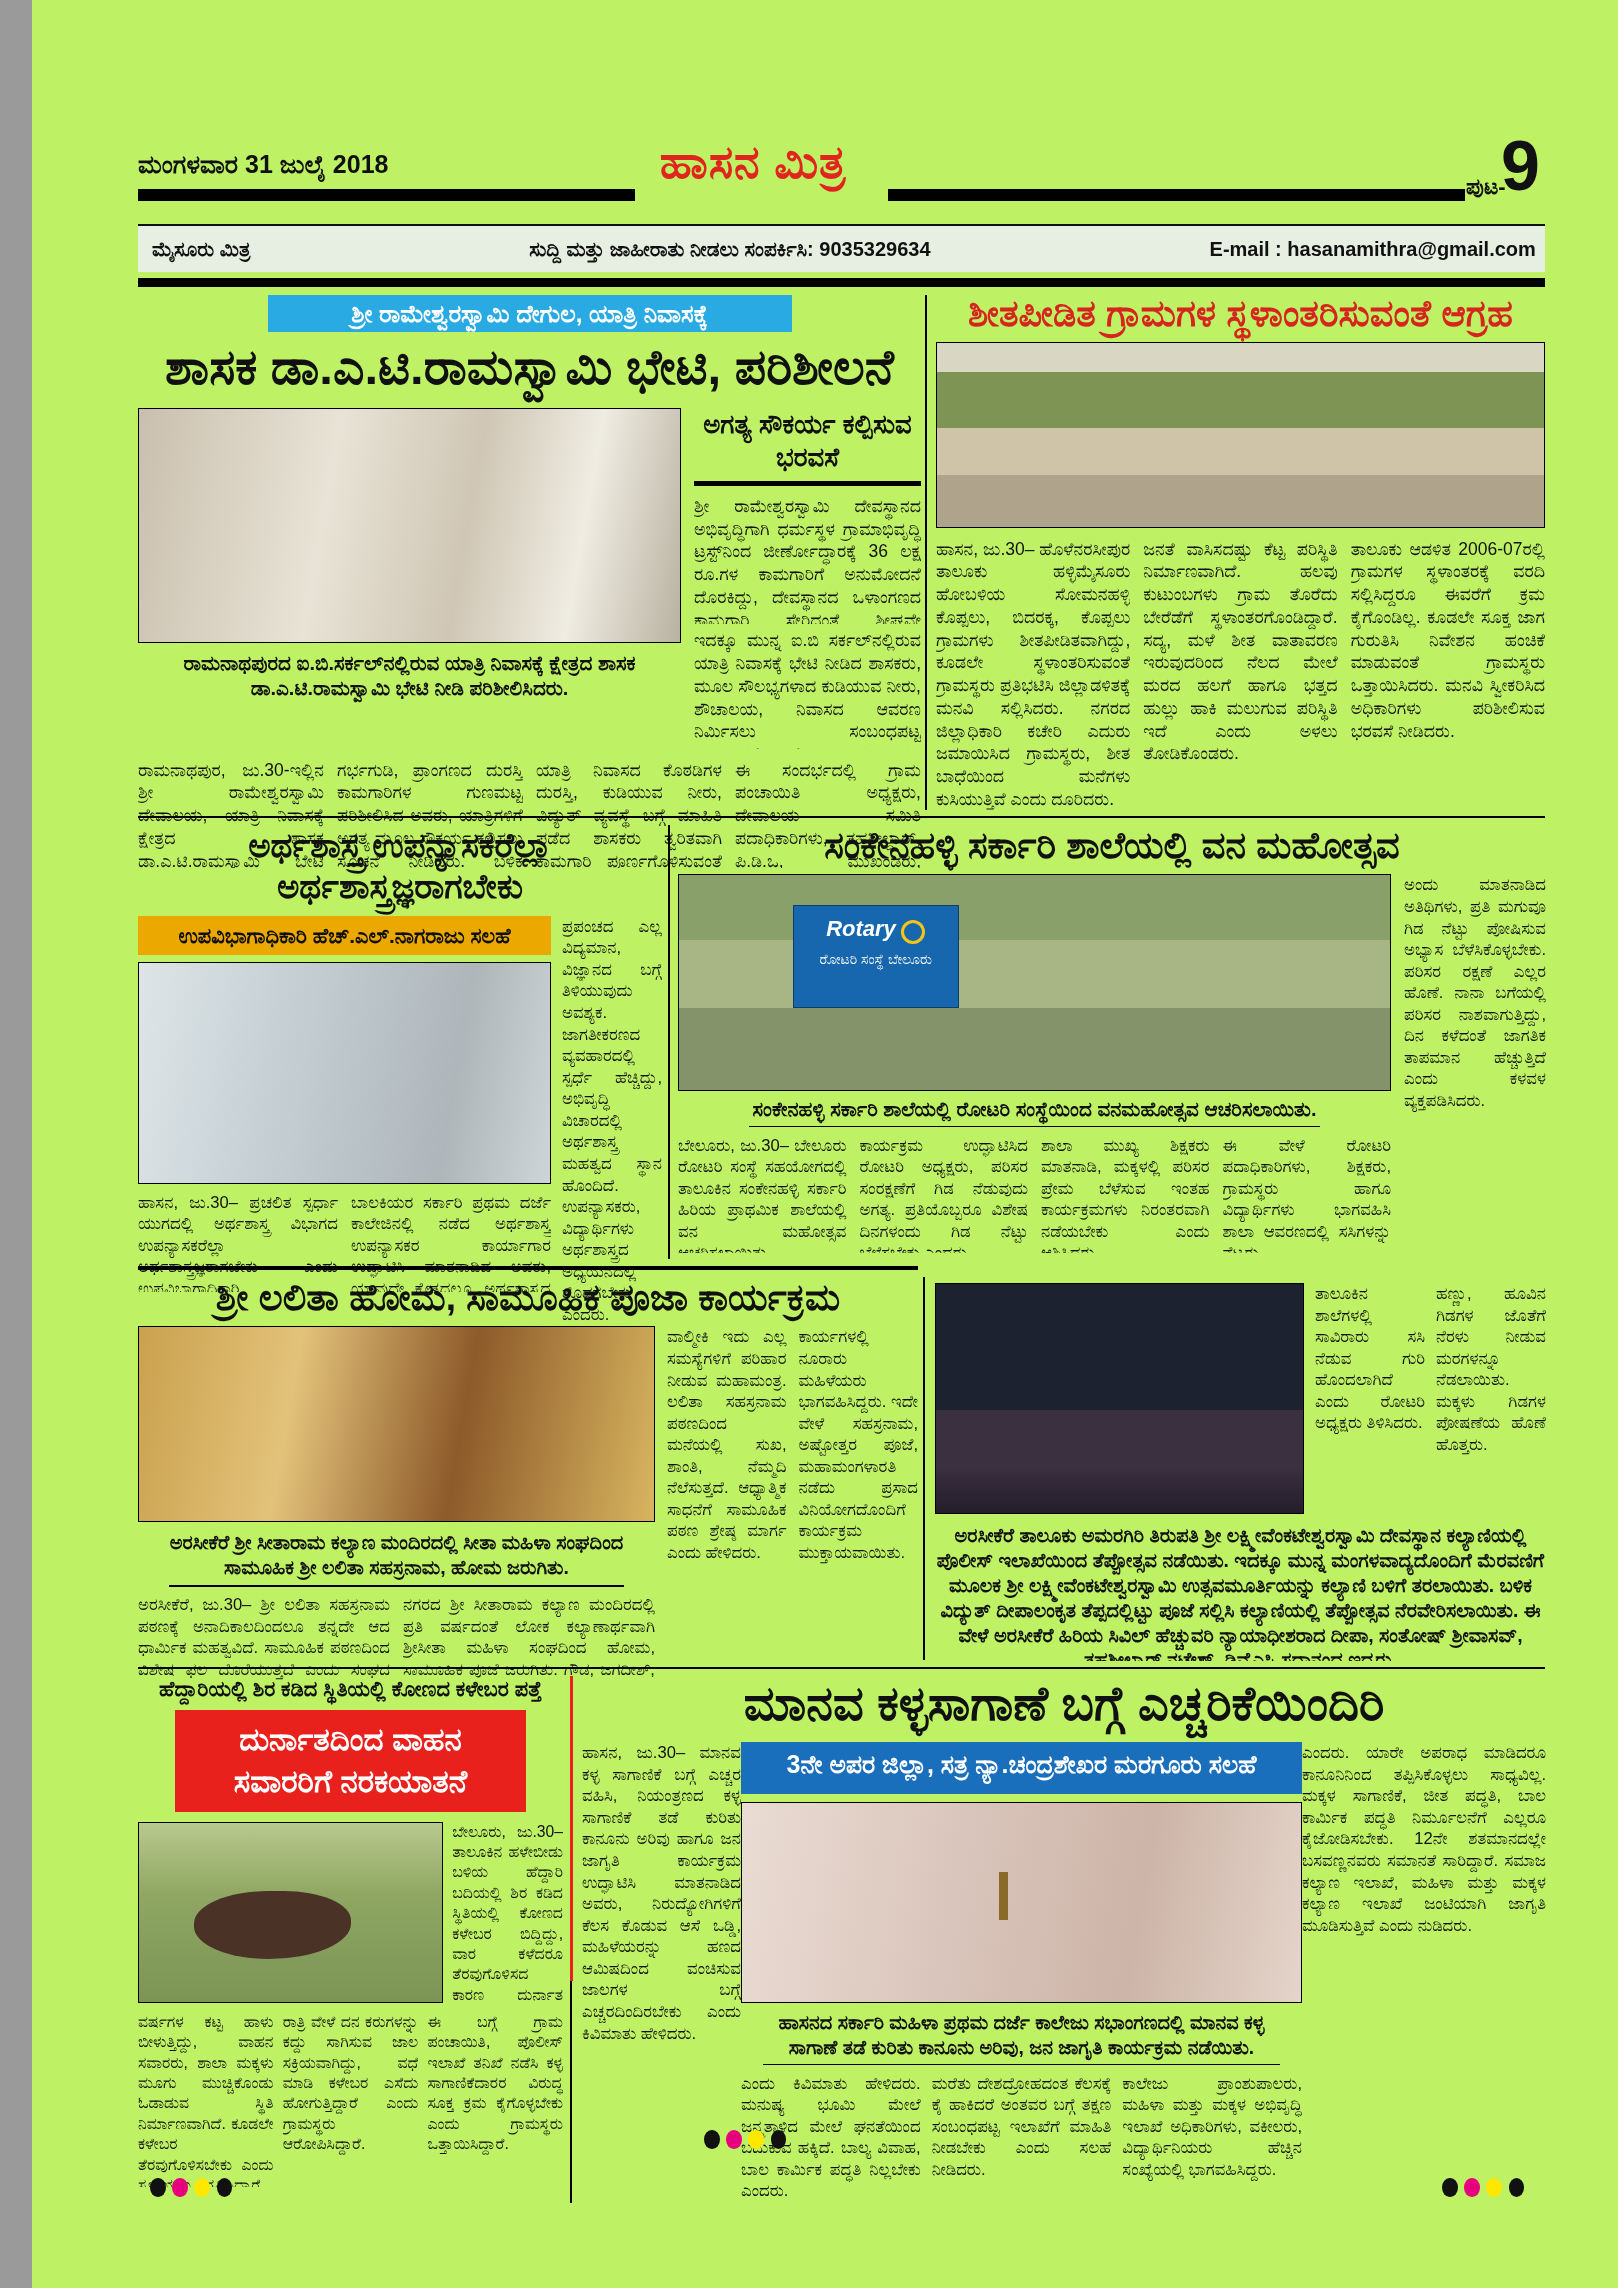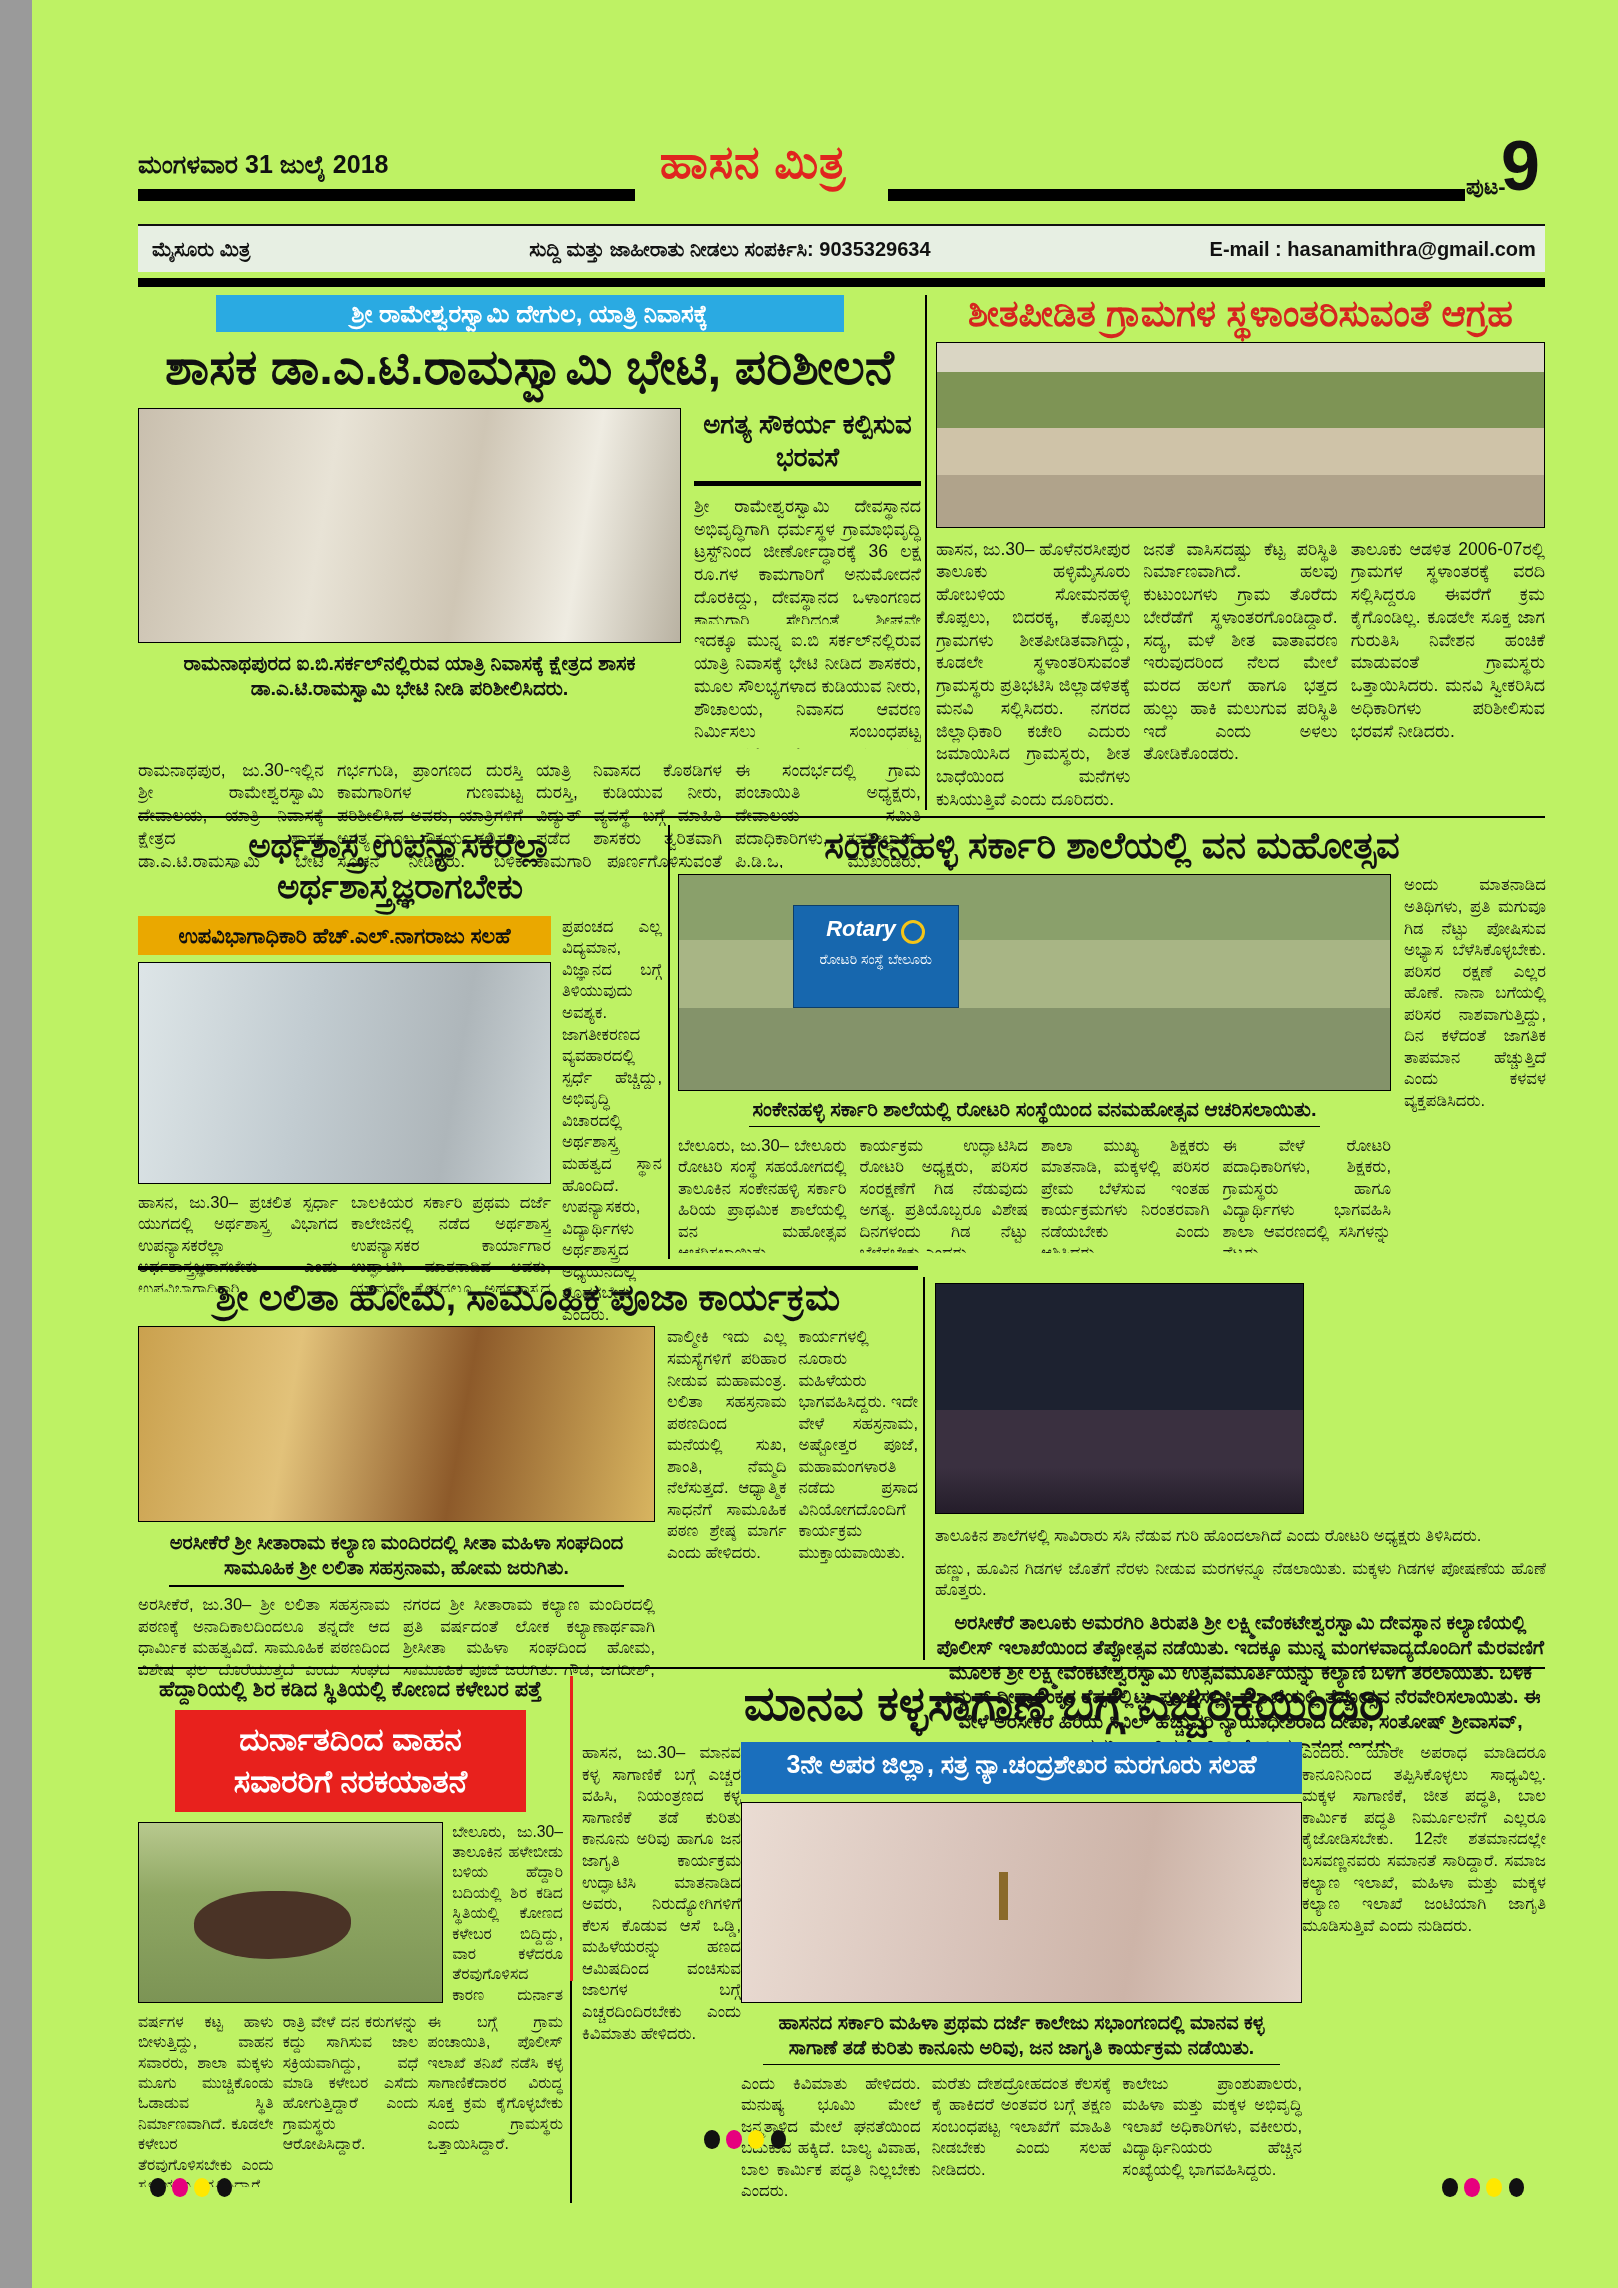--- a/index.html
+++ b/index.html
@@ -60,21 +60,21 @@
   <div class="abs pagenum" style="left:1469px; top:131px;">9</div>
 
   <div class="abs infobar" style="left:106px; top:224px; width:1407px; height:48px;padding-left:14px;">
     <span>ಮೈಸೂರು ಮಿತ್ರ</span>
     <span>ಸುದ್ದಿ ಮತ್ತು ಜಾಹೀರಾತು ನೀಡಲು ಸಂಪರ್ಕಿಸಿ: 9035329634</span>
     <span>E-mail : hasanamithra@gmail.com</span>
   </div>
   <div class="abs rule" style="left:106px; top:278px; width:1407px; height:9.2px;"></div>
 
   <div class="abs" style="left:106px; top:295px; width:783px;">
-    <div class="kicker-blue" style="width:628px; margin:0 auto;">ಶ್ರೀ ರಾಮೇಶ್ವರಸ್ವಾಮಿ ದೇಗುಲ, ಯಾತ್ರಿ ನಿವಾಸಕ್ಕೆ</div>
+    <div class="kicker-blue" style="width:524px; margin:0 auto;">ಶ್ರೀ ರಾಮೇಶ್ವರಸ್ವಾಮಿ ದೇಗುಲ, ಯಾತ್ರಿ ನಿವಾಸಕ್ಕೆ</div>
     <div class="h-main" style="font-size:49px; margin-top:7.4px;">ಶಾಸಕ ಡಾ.ಎ.ಟಿ.ರಾಮಸ್ವಾಮಿ ಭೇಟಿ, ಪರಿಶೀಲನೆ</div>
     <div style="display:flex; gap:13px; margin-top:11px;">
       <div style="width:543px;">
         <div class="ph ph-temple" style="width:543px; height:235px;"></div>
         <div class="cap" style="font-size:20px; margin-top:7.4px;">ರಾಮನಾಥಪುರದ ಐ.ಬಿ.ಸರ್ಕಲ್‌ನಲ್ಲಿರುವ ಯಾತ್ರಿ ನಿವಾಸಕ್ಕೆ ಕ್ಷೇತ್ರದ ಶಾಸಕ ಡಾ.ಎ.ಟಿ.ರಾಮಸ್ವಾಮಿ ಭೇಟಿ ನೀಡಿ ಪರಿಶೀಲಿಸಿದರು.</div>
       </div>
       <div style="flex:1;">
         <div class="subhead">ಅಗತ್ಯ ಸೌಕರ್ಯ ಕಲ್ಪಿಸುವ ಭರವಸೆ</div>
         <div class="col" style="height:129px;">ಶ್ರೀ ರಾಮೇಶ್ವರಸ್ವಾಮಿ ದೇವಸ್ಥಾನದ ಅಭಿವೃದ್ಧಿಗಾಗಿ ಧರ್ಮಸ್ಥಳ ಗ್ರಾಮಾಭಿವೃದ್ಧಿ ಟ್ರಸ್ಟ್‌ನಿಂದ ಜೀರ್ಣೋದ್ಧಾರಕ್ಕೆ 36 ಲಕ್ಷ ರೂ.ಗಳ ಕಾಮಗಾರಿಗೆ ಅನುಮೋದನೆ ದೊರಕಿದ್ದು, ದೇವಸ್ಥಾನದ ಒಳಾಂಗಣದ ಕಾಮಗಾರಿ ಸೇರಿದಂತೆ ಶೀಘ್ರವೇ ಜೀರ್ಣೋದ್ಧಾರ ಕಾರ್ಯ ಪ್ರಾರಂಭವಾಗುತ್ತದೆ ಎಂದು ತಿಳಿಸಿದರು.</div>
         <div class="col" style="height:120px; margin-top:5.5px;">ಇದಕ್ಕೂ ಮುನ್ನ ಐ.ಬಿ ಸರ್ಕಲ್‌ನಲ್ಲಿರುವ ಯಾತ್ರಿ ನಿವಾಸಕ್ಕೆ ಭೇಟಿ ನೀಡಿದ ಶಾಸಕರು, ಮೂಲ ಸೌಲಭ್ಯಗಳಾದ ಕುಡಿಯುವ ನೀರು, ಶೌಚಾಲಯ, ನಿವಾಸದ ಆವರಣ ನಿರ್ಮಿಸಲು ಸಂಬಂಧಪಟ್ಟ ಅಧಿಕಾರಿಗಳೊಂದಿಗೆ ಚರ್ಚಿಸಿದ್ದು, ನಿವಾಸಕ್ಕೆ ಬೇಕಾದ ಹಾಸಿಗೆಗಳು ಹಾಗೂ ಪೀಠೋಪಕರಣ ಒದಗಿಸುವುದಾಗಿ ಹೇಳಿದರು.</div>
@@ -158,21 +158,21 @@
         </div>
       </div>
       <div class="col" style="flex:1; font-size:16.6px; height:374px;">ವಾಲ್ಮೀಕಿ ಇದು ಎಲ್ಲ ಸಮಸ್ಯೆಗಳಿಗೆ ಪರಿಹಾರ ನೀಡುವ ಮಹಾಮಂತ್ರ. ಲಲಿತಾ ಸಹಸ್ರನಾಮ ಪಠಣದಿಂದ ಮನೆಯಲ್ಲಿ ಸುಖ, ಶಾಂತಿ, ನೆಮ್ಮದಿ ನೆಲೆಸುತ್ತದೆ. ಆಧ್ಯಾತ್ಮಿಕ ಸಾಧನೆಗೆ ಸಾಮೂಹಿಕ ಪಠಣ ಶ್ರೇಷ್ಠ ಮಾರ್ಗ ಎಂದು ಹೇಳಿದರು.</div>
       <div class="col" style="flex:1; font-size:16.6px; height:374px;">ಕಾರ್ಯಗಳಲ್ಲಿ ನೂರಾರು ಮಹಿಳೆಯರು ಭಾಗವಹಿಸಿದ್ದರು. ಇದೇ ವೇಳೆ ಸಹಸ್ರನಾಮ, ಅಷ್ಟೋತ್ತರ ಪೂಜೆ, ಮಹಾಮಂಗಳಾರತಿ ನಡೆದು ಪ್ರಸಾದ ವಿನಿಯೋಗದೊಂದಿಗೆ ಕಾರ್ಯಕ್ರಮ ಮುಕ್ತಾಯವಾಯಿತು.</div>
     </div>
   </div>
 
   <div class="vline" style="left:891px; top:1277px; height:383px;"></div>
 
   <div class="abs" style="left:903px; top:1283px; width:611px;">
-    <div style="display:flex; gap:11px;flex-direction:column;">
+    <div style="display:flex; gap:11px;">
       <div class="ph ph-night" style="width:369px; height:231px;"></div>
       <div class="col" style="flex:1; font-size:16.6px; height:231px;">ತಾಲೂಕಿನ ಶಾಲೆಗಳಲ್ಲಿ ಸಾವಿರಾರು ಸಸಿ ನೆಡುವ ಗುರಿ ಹೊಂದಲಾಗಿದೆ ಎಂದು ರೋಟರಿ ಅಧ್ಯಕ್ಷರು ತಿಳಿಸಿದರು.</div>
       <div class="col" style="flex:1; font-size:16.6px; height:231px;">ಹಣ್ಣು, ಹೂವಿನ ಗಿಡಗಳ ಜೊತೆಗೆ ನೆರಳು ನೀಡುವ ಮರಗಳನ್ನೂ ನೆಡಲಾಯಿತು. ಮಕ್ಕಳು ಗಿಡಗಳ ಪೋಷಣೆಯ ಹೊಣೆ ಹೊತ್ತರು.</div>
     </div>
     <div class="cap" style="font-size:19.4px; margin-top:9.2px; height:138px; overflow:hidden;">ಅರಸೀಕೆರೆ ತಾಲೂಕು ಅಮರಗಿರಿ ತಿರುಪತಿ ಶ್ರೀ ಲಕ್ಷ್ಮೀವೆಂಕಟೇಶ್ವರಸ್ವಾಮಿ ದೇವಸ್ಥಾನ ಕಲ್ಯಾಣಿಯಲ್ಲಿ ಪೊಲೀಸ್ ಇಲಾಖೆಯಿಂದ ತೆಪ್ಪೋತ್ಸವ ನಡೆಯಿತು. ಇದಕ್ಕೂ ಮುನ್ನ ಮಂಗಳವಾದ್ಯದೊಂದಿಗೆ ಮೆರವಣಿಗೆ ಮೂಲಕ ಶ್ರೀ ಲಕ್ಷ್ಮೀವೆಂಕಟೇಶ್ವರಸ್ವಾಮಿ ಉತ್ಸವಮೂರ್ತಿಯನ್ನು ಕಲ್ಯಾಣಿ ಬಳಿಗೆ ತರಲಾಯಿತು. ಬಳಿಕ ವಿದ್ಯುತ್ ದೀಪಾಲಂಕೃತ ತೆಪ್ಪದಲ್ಲಿಟ್ಟು ಪೂಜೆ ಸಲ್ಲಿಸಿ ಕಲ್ಯಾಣಿಯಲ್ಲಿ ತೆಪ್ಪೋತ್ಸವ ನೆರವೇರಿಸಲಾಯಿತು. ಈ ವೇಳೆ ಅರಸೀಕೆರೆ ಹಿರಿಯ ಸಿವಿಲ್ ಹೆಚ್ಚುವರಿ ನ್ಯಾಯಾಧೀಶರಾದ ದೀಪಾ, ಸಂತೋಷ್ ಶ್ರೀವಾಸವ್, ತಹಶೀಲ್ದಾರ್ ನಟೇಶ್, ಡಿವೈಎಸ್ಪಿ ಸದಾನಂದ ಇದ್ದರು.</div>
   </div>
 
   <div class="abs rule" style="left:106px; top:1667px; width:1407px; height:1.8px;"></div>
 
   <div class="abs" style="left:106px; top:1676px; width:425px;">

